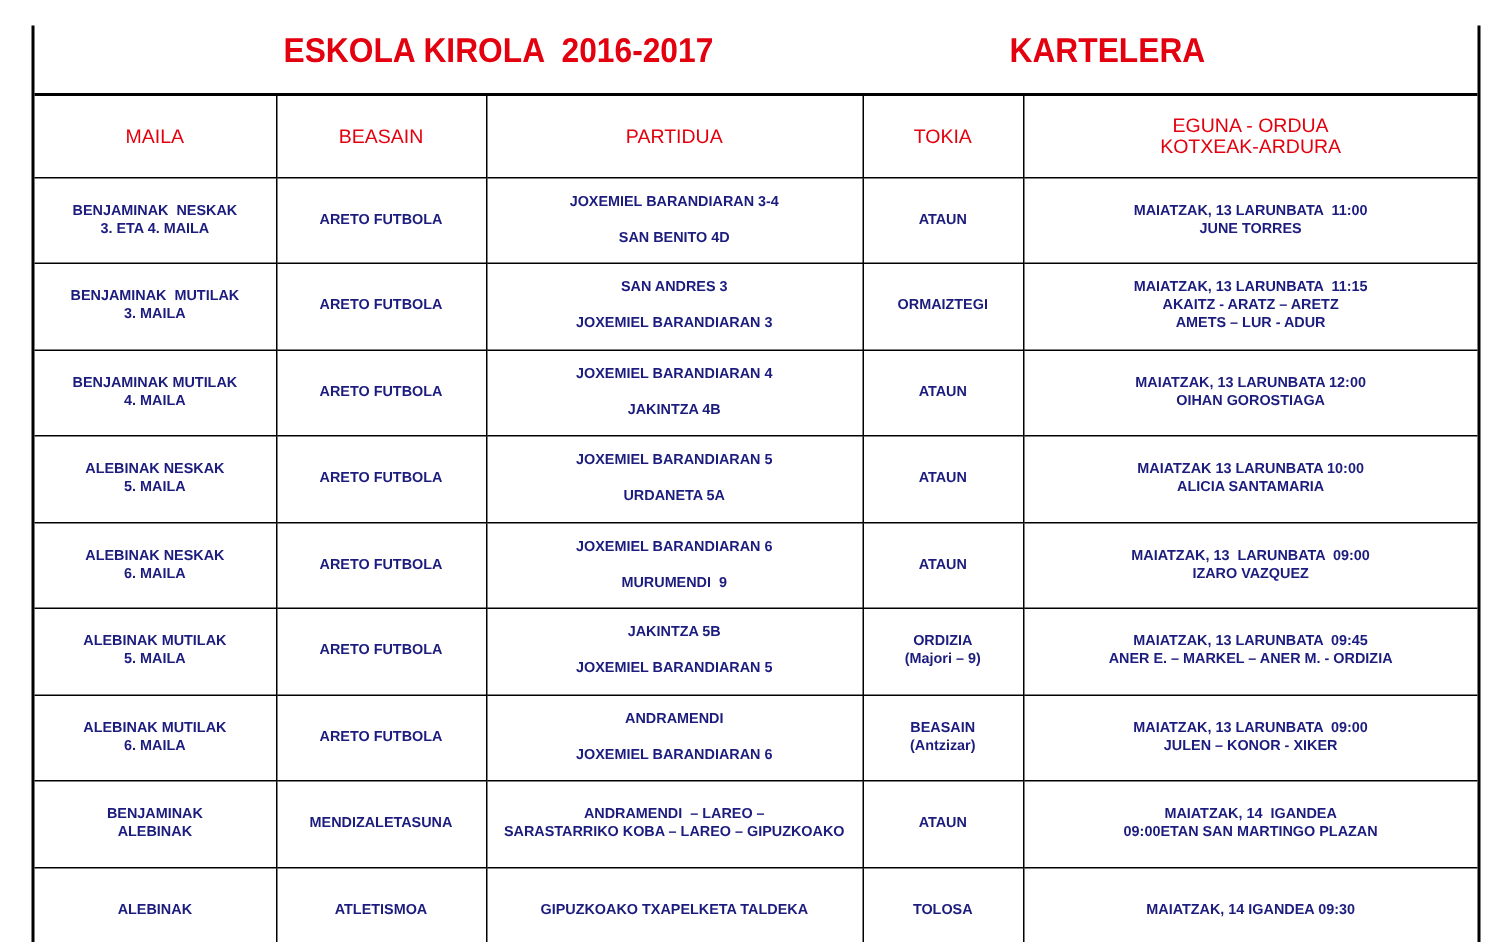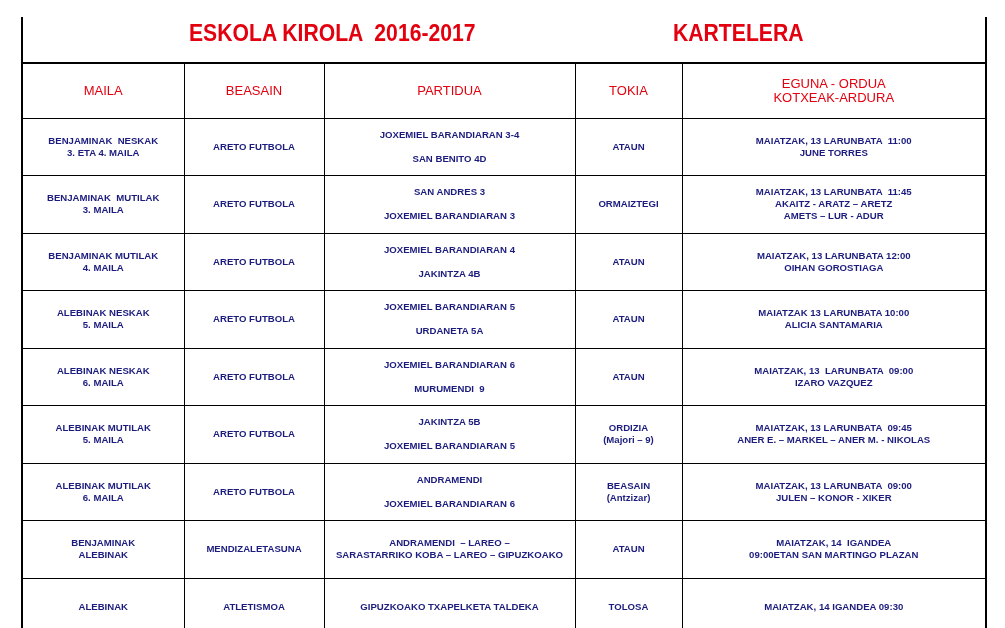--- a/index.html
+++ b/index.html
@@ -149,21 +149,21 @@
           </td>
           <td class="kirola"><span>ARETO FUTBOLA</span></td>
           <td class="match">
             <span class="line">SAN ANDRES 3</span>
             <span class="line">JOXEMIEL BARANDIARAN 3</span>
           </td>
           <td class="loc">
             <span class="line">ORMAIZTEGI</span>
           </td>
           <td class="sched">
-            <span class="line">MAIATZAK, 13 LARUNBATA  11:45</span>
+            <span class="line">MAIATZAK, 13 LARUNBATA  11:15</span>
             <span class="line">AKAITZ - ARATZ – ARETZ</span>
             <span class="line">AMETS – LUR - ADUR</span>
           </td>
         </tr>
         <tr>
           <td class="maila">
             <span class="line">BENJAMINAK MUTILAK</span>
             <span class="line">4. MAILA</span>
           </td>
           <td class="kirola"><span>ARETO FUTBOLA</span></td>
@@ -224,21 +224,21 @@
           <td class="match">
             <span class="line">JAKINTZA 5B</span>
             <span class="line">JOXEMIEL BARANDIARAN 5</span>
           </td>
           <td class="loc">
             <span class="line">ORDIZIA</span>
             <span class="line">(Majori – 9)</span>
           </td>
           <td class="sched">
             <span class="line">MAIATZAK, 13 LARUNBATA  09:45</span>
-            <span class="line">ANER E. – MARKEL – ANER M. - NIKOLAS</span>
+            <span class="line">ANER E. – MARKEL – ANER M. - ORDIZIA</span>
           </td>
         </tr>
         <tr>
           <td class="maila">
             <span class="line">ALEBINAK MUTILAK</span>
             <span class="line">6. MAILA</span>
           </td>
           <td class="kirola"><span>ARETO FUTBOLA</span></td>
           <td class="match">
             <span class="line">ANDRAMENDI</span>

